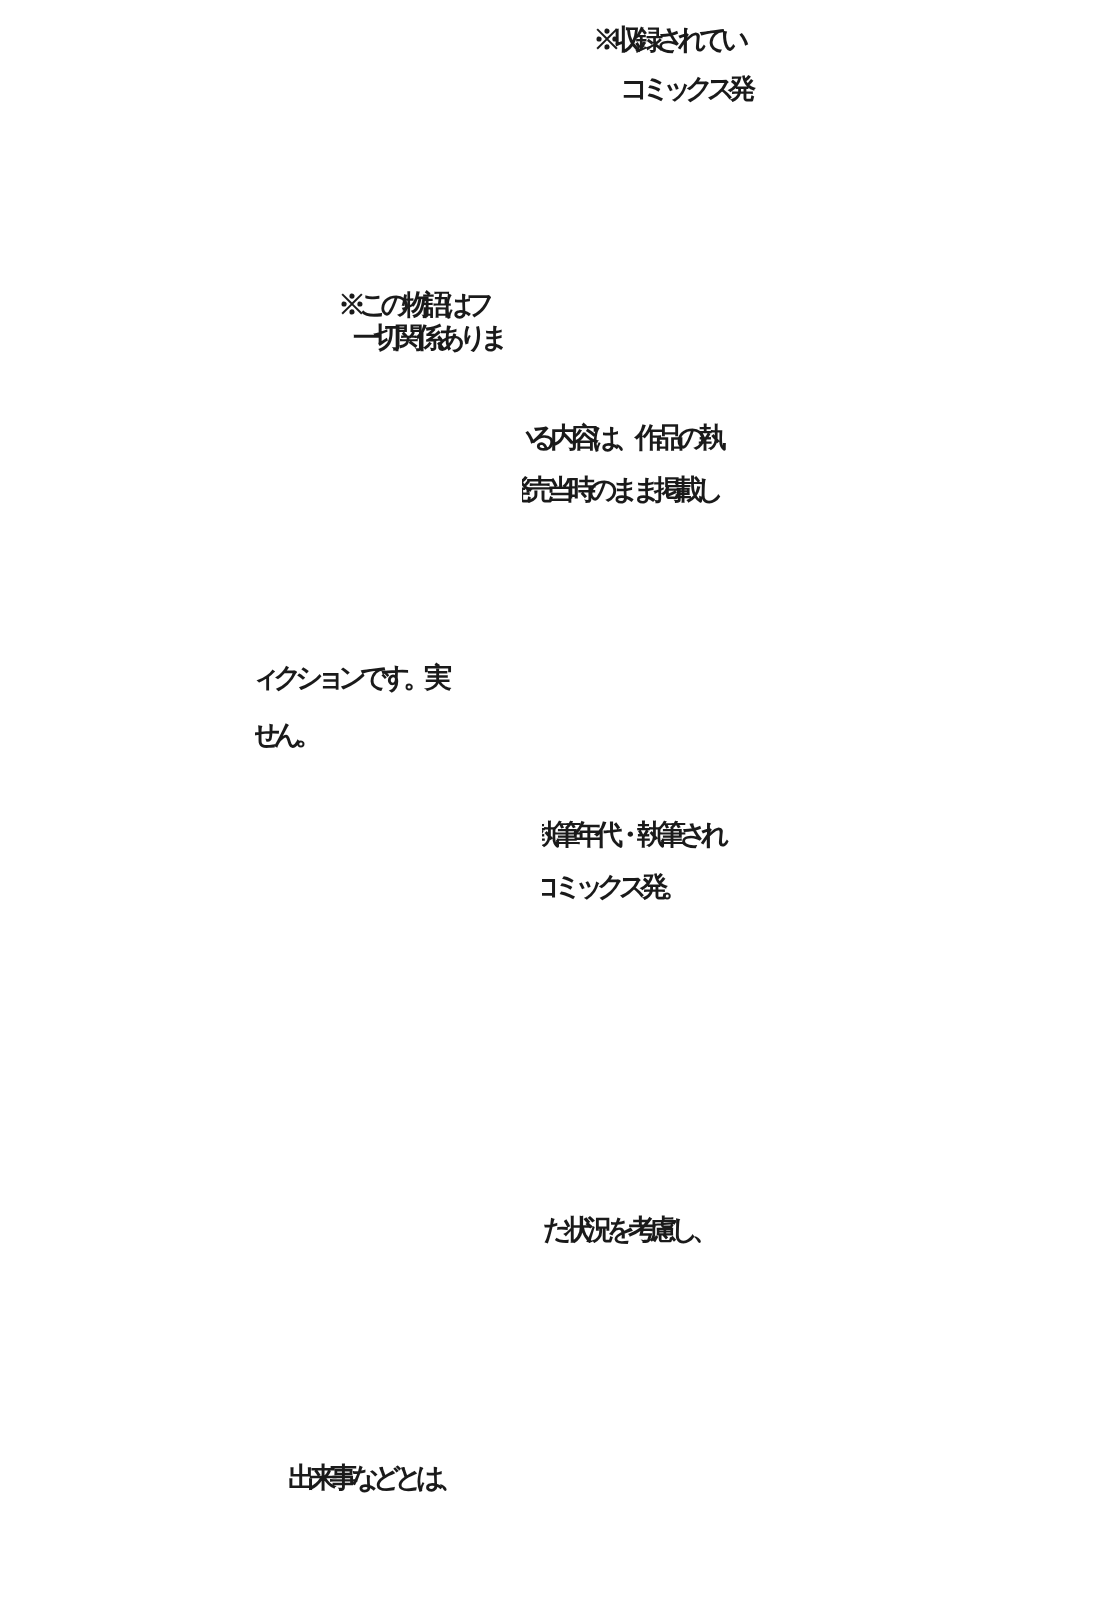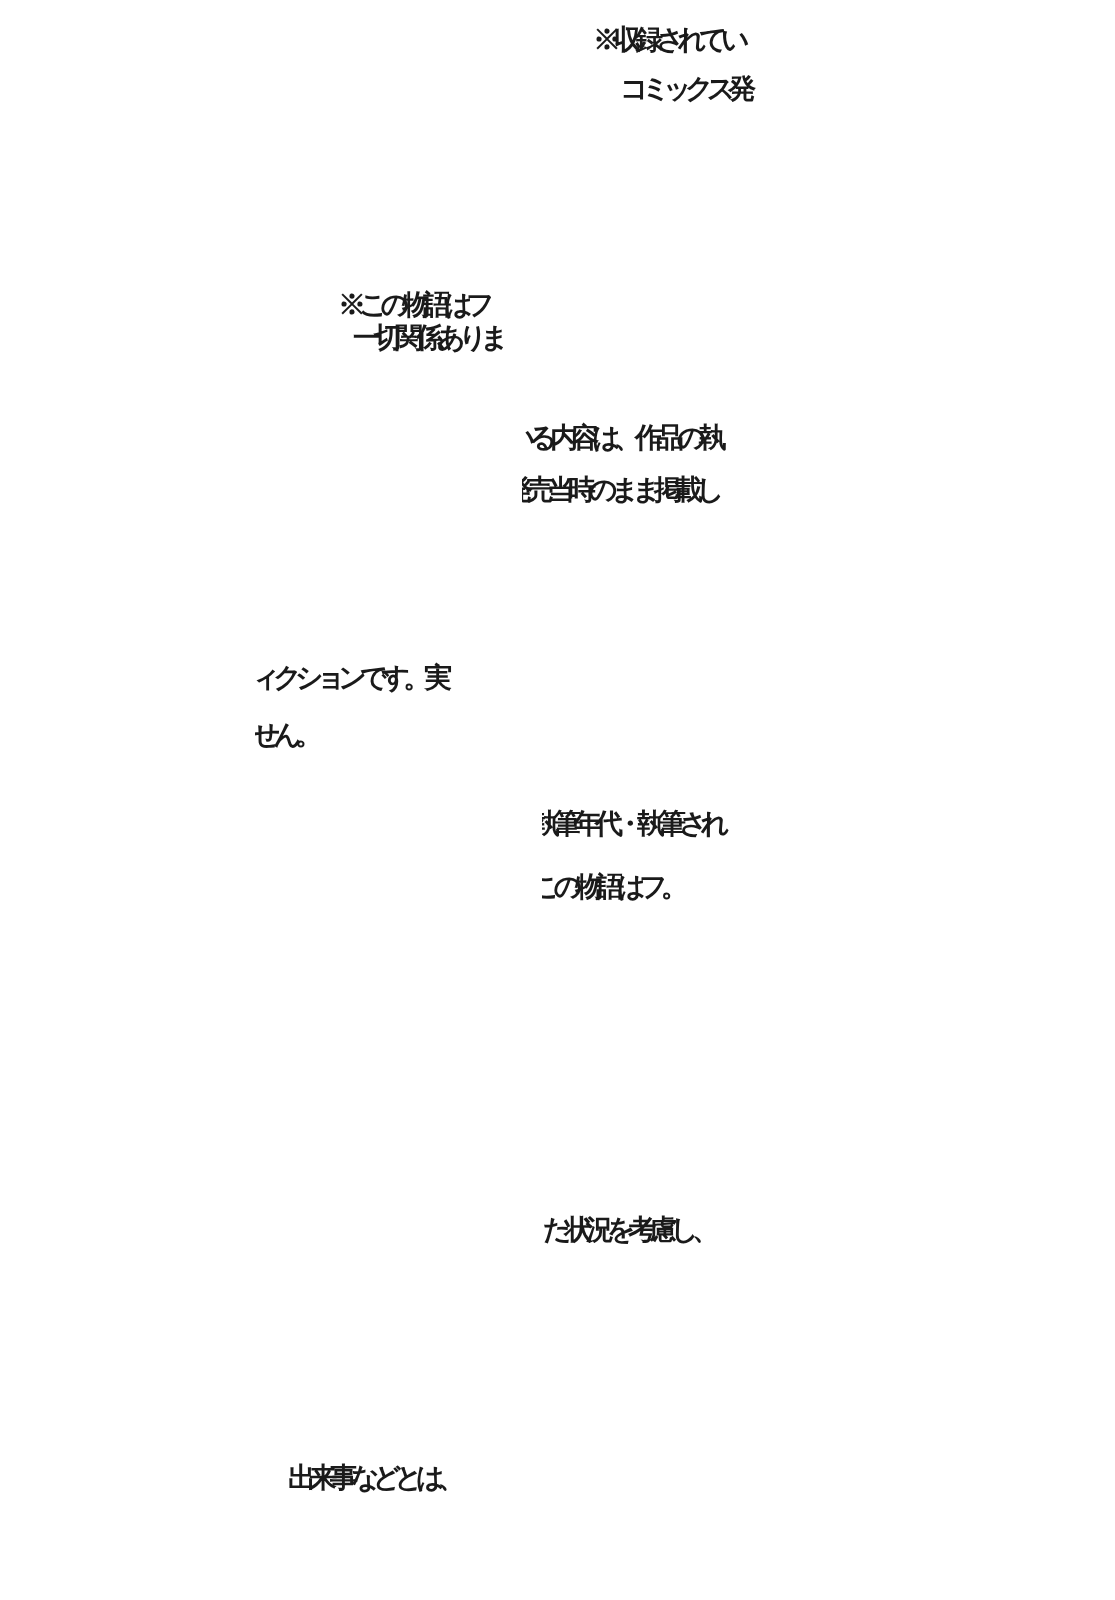--- a/index.html
+++ b/index.html
@@ -36,21 +36,21 @@
   .block-b { left: 320px; top: 261px;  width: 243px; height: 110px; }
   .b1 { left: 18px;  top: 5px; margin-top: 25px;  }
   .b2 { left: 17px;  top: 63px; margin-left: 16px; }
   .block-c { left: 522px; top: 419px;  width: 296px; height: 105px; }
   .c1 { left: -15px; top: 5px;  }
   .c2 { left: -17px; top: 57px; }
   .block-d { left: 255px; top: 659px;  width: 293px; height: 110px; }
   .d1 { left: -25px; top: 5px;  }
   .d2 { left: -25px; top: 62px; }
   .block-e { left: 542px; top: 809px;  width: 276px; height: 110px; }
-  .e1 { left: -10px; top: 1px; text-align: right;  }
+  .e1 { left: -10px; top: 12px; text-align: right;  }
   .e2 { left: -10px; top: 64px; }
   .block-f { left: 268px; top: 1063px; width: 280px; height: 50px; }
   .f1 { left: -8px;  top: 5px;  }
   .block-g { left: 540px; top: 1213px; width: 280px; height: 50px; }
   .g1 { left: 3px;   top: 3px;  }
   .block-h { left: 260px; top: 1459px; width: 300px; height: 50px; }
   .h1 { left: 8px;   top: 5px; margin-left: 20px;  }
 </style>
 </head>
 <body>
@@ -72,21 +72,21 @@
     <div class="frag-line c2">発売当時のまま掲載し</div>
   </div>
 
   <div class="clip-block block-d">
     <div class="frag-line d1">フィクションです。実</div>
     <div class="frag-line d2">ません。</div>
   </div>
 
   <div class="clip-block block-e">
     <div class="frag-line e1">執筆年代・執筆され</div>
-    <div class="frag-line e2">この物語はフ。</div>
+    <div class="frag-line e2">コミックス発。</div>
   </div>
 
 
   <div class="clip-block block-g">
     <div class="frag-line g1">た状況を考慮し、</div>
   </div>
 
   <div class="clip-block block-h">
     <div class="frag-line h1">出来事などとは、</div>
   </div>

